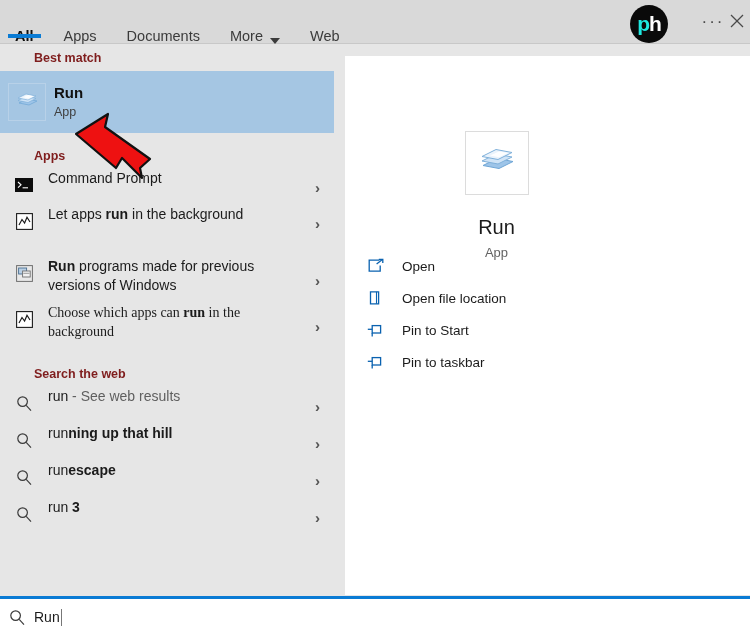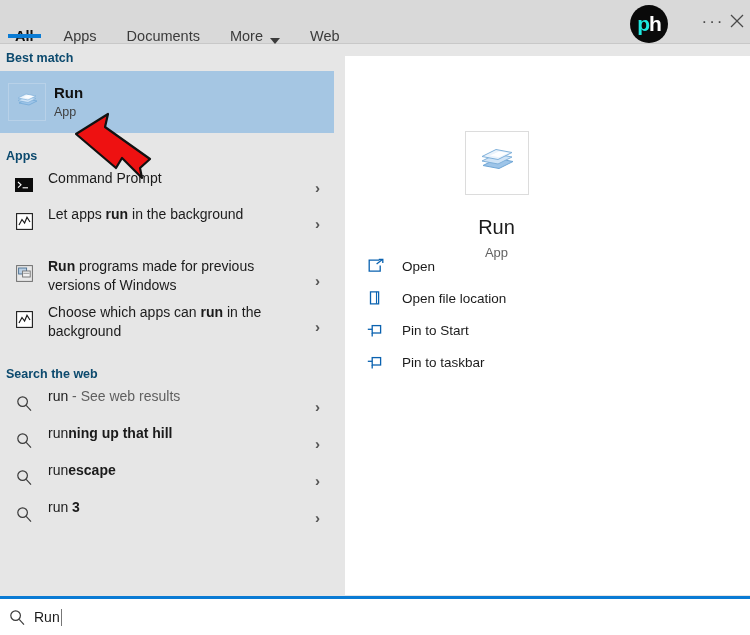--- a/index.html
+++ b/index.html
@@ -121,24 +121,25 @@
     position: absolute;
     left: 0; top: 45px;
     width: 334px;
     height: 550px;
     background: #e6e6e6;
     overflow: hidden;
   }
   .section-header {
     font-size: 12.5px;
     font-weight: bold;
-    color: #0c4a6e;
+    color: #7f1d1d;
     padding-left: 6px;
     height: 26px;
     line-height: 26px;
+    margin-left: 28px;
   }
   .result-row {
     position: relative;
     display: flex;
     align-items: flex-start;
     min-height: 36px;
     padding-left: 8px;
     padding-right: 30px;
     cursor: pointer;
   }
@@ -400,21 +401,21 @@
       <div class="r-chevron">›</div>
     </div>
 
     <div class="result-row" style="min-height:46px;">
       <div class="r-icon">
         <svg width="17" height="17" viewBox="0 0 17 17">
           <rect x="0.6" y="0.6" width="15.8" height="15.8" fill="#ffffff" stroke="#1b1b1b" stroke-width="1.1"></rect>
           <path d="M3 12 L6 6.5 L8.6 10 L11 4.2 L14 9" fill="none" stroke="#1b1b1b" stroke-width="1.2"></path>
         </svg>
       </div>
-      <div class="r-text" style="max-width:245px;"><span>Choose which apps can </span><b>run</b><span> in the background</span></div>
+      <div class="r-text" style="max-width:245px;font-family:Liberation Serif, serif;"><span>Choose which apps can </span><b>run</b><span> in the background</span></div>
       <div class="r-chevron">›</div>
     </div>
 
     <div class="section-header" style="margin-top:12px;">Search the web</div>
 
     <div class="result-row" style="min-height:37px;">
       <div class="r-icon">
         <svg width="17" height="17" viewBox="0 0 17 17">
           <circle cx="6.6" cy="6.6" r="4.8" fill="none" stroke="#3a3a3a" stroke-width="1.2"></circle>
           <line x1="10.2" y1="10.4" x2="15" y2="15.6" stroke="#3a3a3a" stroke-width="1.2"></line>

